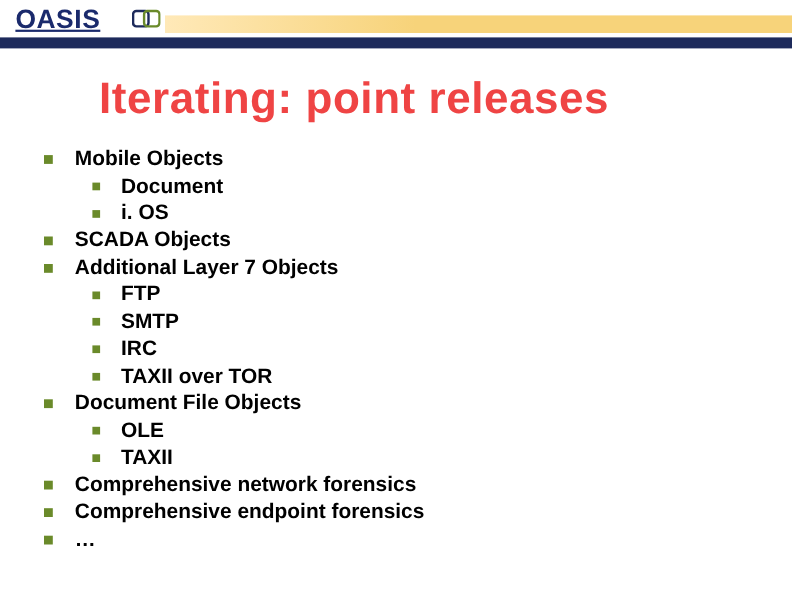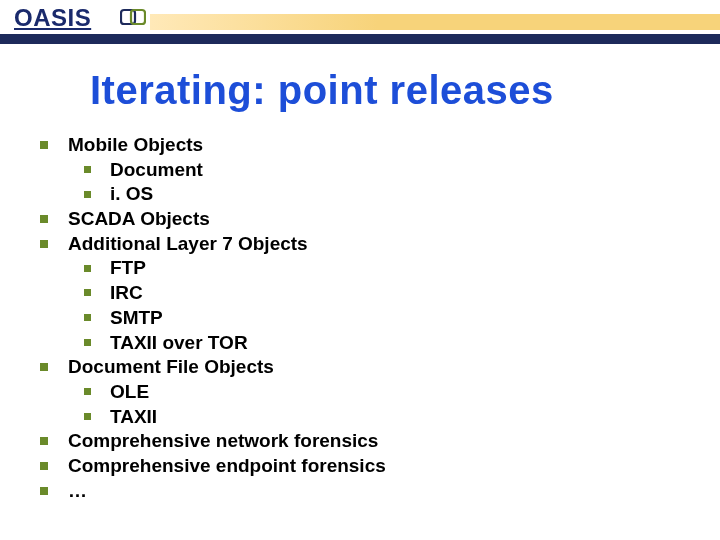--- a/index.html
+++ b/index.html
@@ -48,21 +48,21 @@
     right: 0;
     top: 34px;
     height: 10px;
     background: #1d2a5b;
   }
   .title {
     margin: 28px 0 20px 90px;
     font-family: "Arial Black", Helvetica, sans-serif;
     font-size: 40px;
     font-weight: 900;
-    color: #1d4ed8;
+    color: #ef4444;
     letter-spacing: 0.5px;
   }
   .content {
     margin-left: 40px;
     font-size: 19px;
     font-weight: bold;
     color: #000;
     line-height: 1.30;
   }
   ul.bl {
@@ -112,22 +112,22 @@
       <ul class="bl lvl2">
         <li><span>Document</span></li>
         <li><span>i. OS</span></li>
       </ul>
     </li>
     <li><span>SCADA Objects</span></li>
     <li>
       <span>Additional Layer 7 Objects</span>
       <ul class="bl lvl2">
         <li><span>FTP</span></li>
+        <li><span>SMTP</span></li>
         <li><span>IRC</span></li>
-        <li><span>SMTP</span></li>
         <li><span>TAXII over TOR</span></li>
       </ul>
     </li>
     <li>
       <span>Document File Objects</span>
       <ul class="bl lvl2">
         <li>
           <span>OLE</span>
         </li>
         <li><span>TAXII</span></li>

